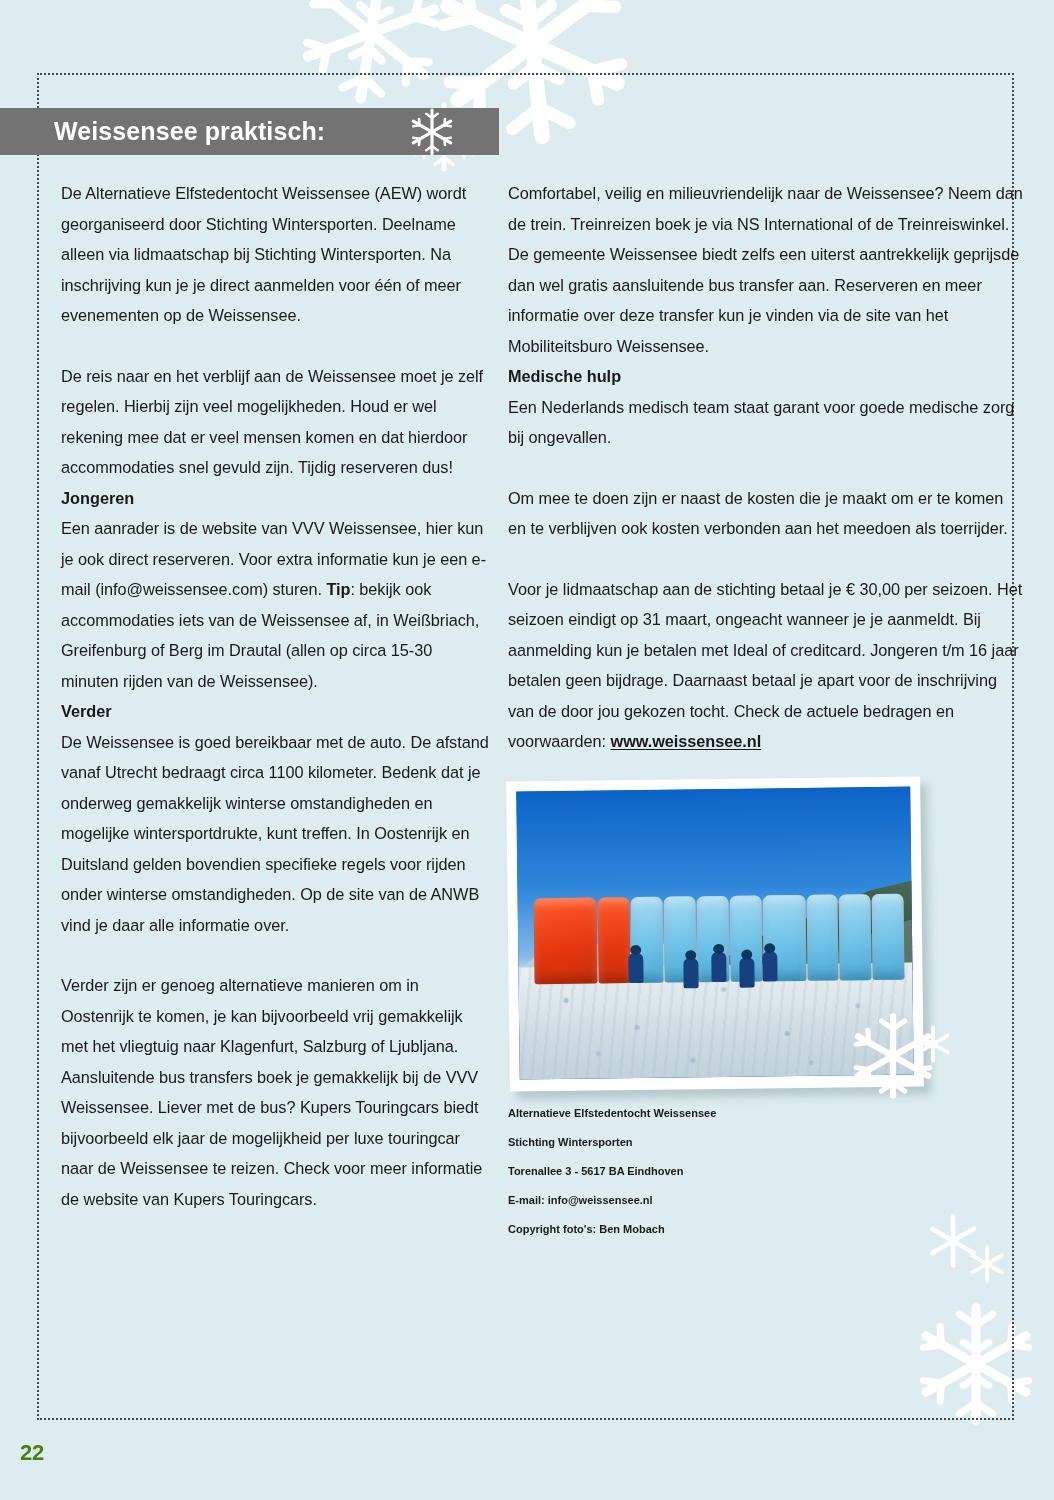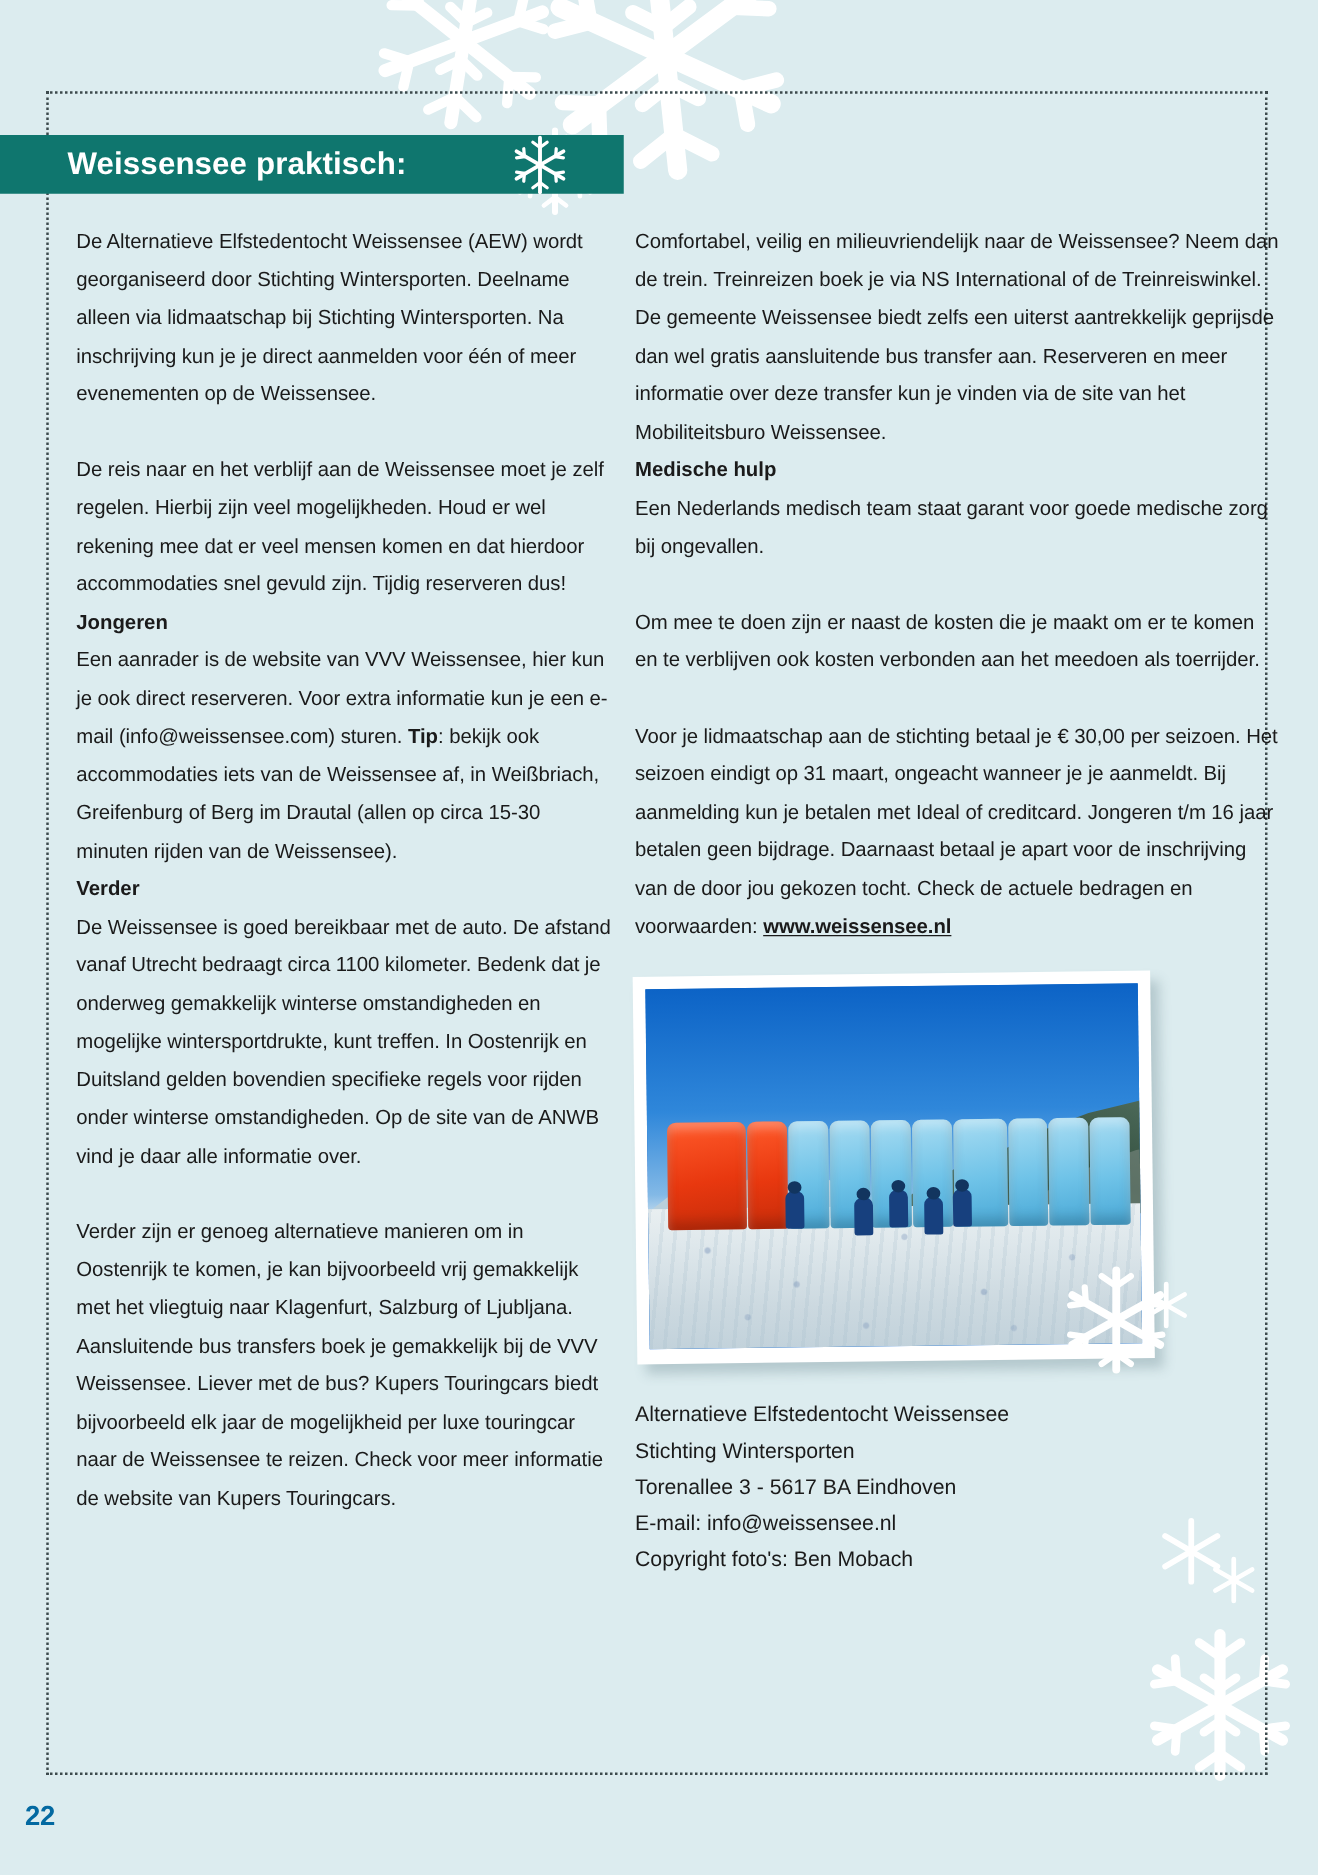--- a/index.html
+++ b/index.html
@@ -41,21 +41,21 @@
     pointer-events: none;
   }
 
   
   .title-band {
     position: absolute;
     left: 0;
     top: 108px;
     width: 499px;
     height: 47px;
-    background: #0f766e;
+    background: #737373;
     display: flex;
     align-items: center;
     z-index: 3;
   }
   .title-band .band-title {
     color: #ffffff;
     font-size: 25px;
     font-weight: bold;
     letter-spacing: 0.1px;
     margin-left: 54px;
@@ -218,35 +218,34 @@
     position: absolute;
     right: -22px;
     bottom: 34px;
     width: 42px;
     height: 42px;
     z-index: 5;
   }
 
   
   .contact {
-    margin-top: 18px;
-    font-size: 17px;
-    font-weight: normal;
+    font-size: 11px;
+    font-weight: bold;
     line-height: 29px;
   }
   .contact div { white-space: nowrap; }
 
   
   .page-num {
     position: absolute;
     left: 20px;
     top: 1440px;
     font-size: 22px;
     font-weight: bold;
-    color: #0369a1;
+    color: #4d7c0f;
     letter-spacing: -0.3px;
   }
 </style>
 </head>
 <body>
 
 <div class="snow sf-a">
   <svg viewBox="0 0 100 100">
     <g stroke="#ffffff" stroke-width="7" stroke-linecap="round" fill="none">
       <line x1="50" y1="6" x2="50" y2="94"></line>

